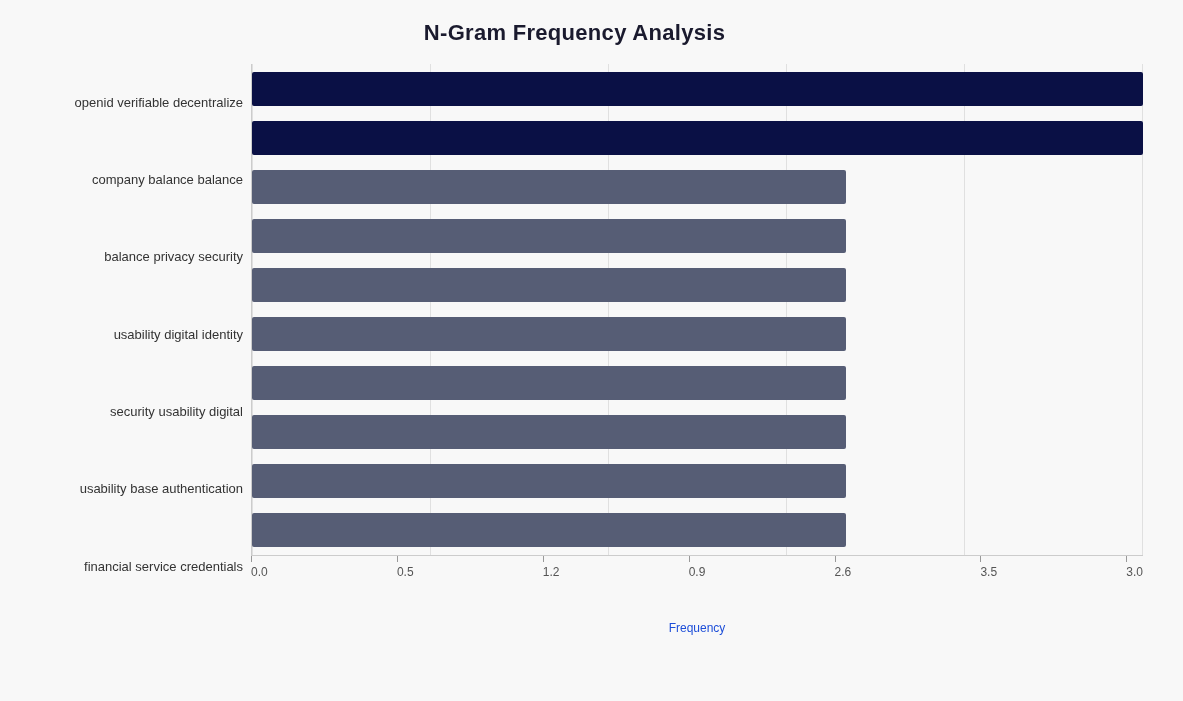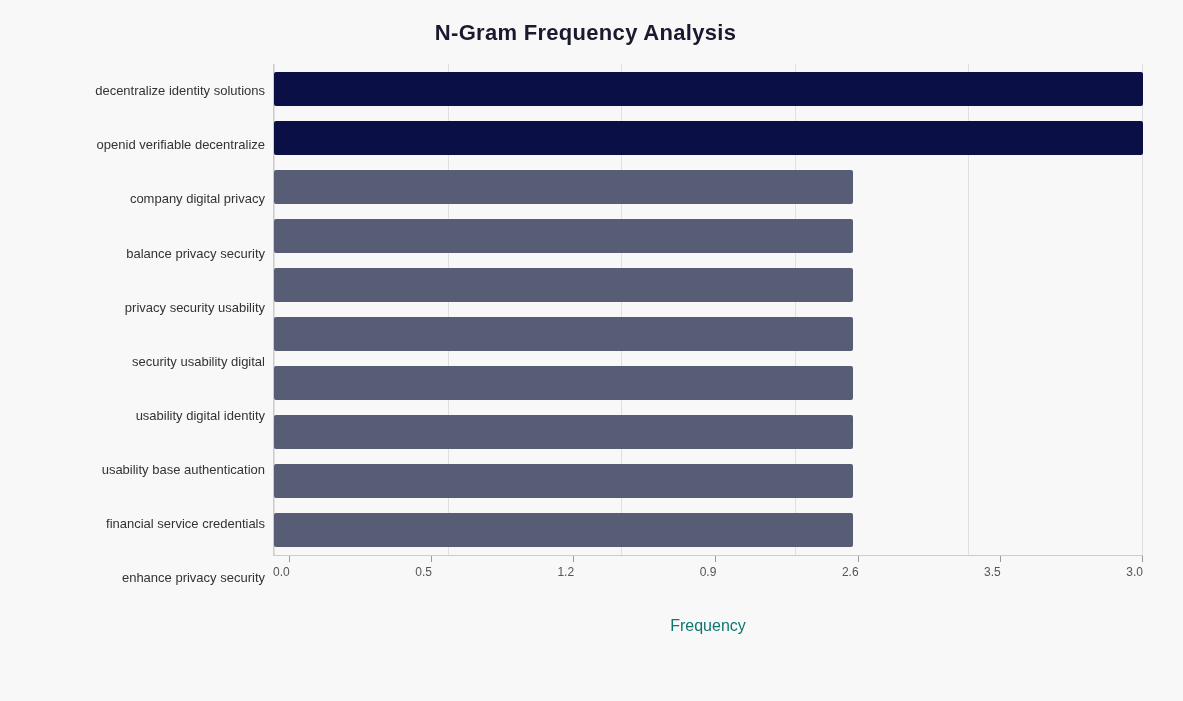--- a/index.html
+++ b/index.html
@@ -11,21 +11,21 @@
       overflow: hidden;
       display: flex;
       align-items: center;
       justify-content: center;
     }
     .chart-container {
       width: 1183px;
       height: 701px;
       background: #f8f8f8;
       position: relative;
-      padding: 20px 40px 80px 28px;
+      padding: 20px 40px 80px 6px;
     }
     .chart-title {
       text-align: center;
       font-size: 22px;
       font-weight: 700;
       color: #1a1a2e;
       margin-bottom: 18px;
       letter-spacing: 0.3px;
     }
     .chart-area {
@@ -111,58 +111,55 @@
     .x-ticks {
       display: flex;
       justify-content: space-between;
       position: absolute;
       width: 100%;
       top: 0;
     }
     .x-tick {
       display: flex;
       flex-direction: column;
-      align-items: flex-end;
+      align-items: flex-start;
     }
     .x-tick-line {
       width: 1px;
       height: 6px;
       background: #999;
     }
     .x-tick-label {
       font-size: 12px;
       color: #555;
       margin-top: 3px;
     }
     .x-axis-title {
       position: absolute;
       bottom: -30px;
       width: 100%;
       text-align: center;
-      font-size: 16px;
-      color: #0f766e;
+      font-size: 12px;
+      color: #1d4ed8;
     }
   </style>
 </head>
 <body>
 
 <div class="chart-container">
   <div class="chart-title">N-Gram Frequency Analysis</div>
   <div class="chart-area">
     <div class="y-labels" id="y-labels">
-        <div class="y-label">decentralize identity solutions</div>
         <div class="y-label">openid verifiable decentralize</div>
-        <div class="y-label">company digital privacy</div>
+        <div class="y-label">company balance balance</div>
         <div class="y-label">balance privacy security</div>
-        <div class="y-label">privacy security usability</div>
+        <div class="y-label">usability digital identity</div>
         <div class="y-label">security usability digital</div>
-        <div class="y-label">usability digital identity</div>
         <div class="y-label">usability base authentication</div>
         <div class="y-label">financial service credentials</div>
-        <div class="y-label">enhance privacy security</div>
       </div>
     <div class="bars-and-x">
       <div class="bars-section">
         <div class="grid-lines" id="grid-lines">
             <div class="grid-line"></div>
             <div class="grid-line"></div>
             <div class="grid-line"></div>
             <div class="grid-line"></div>
             <div class="grid-line"></div>
             <div class="grid-line"></div>

